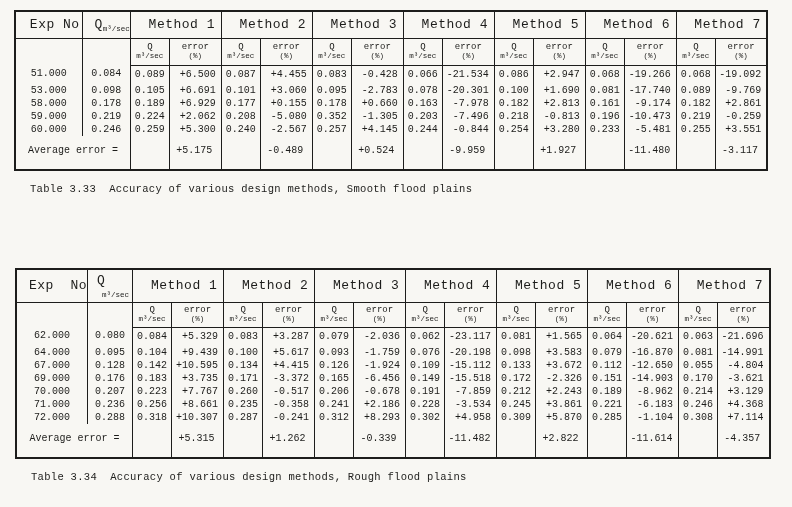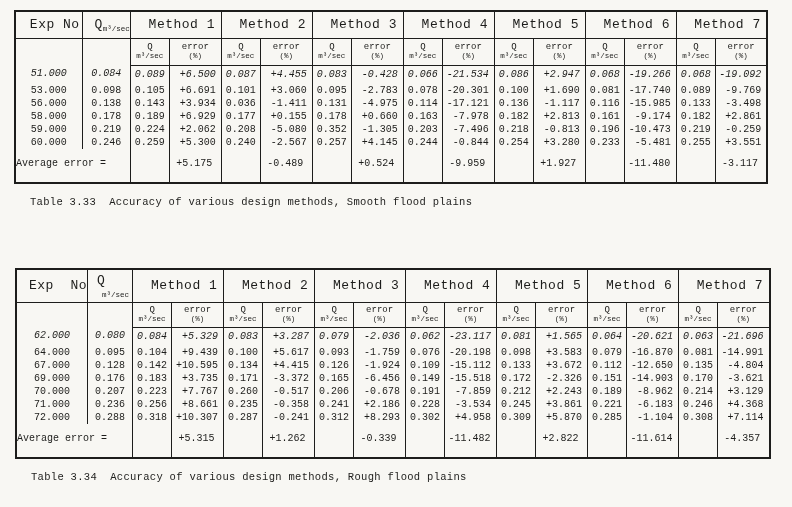--- a/index.html
+++ b/index.html
@@ -29,30 +29,30 @@
   
   tr.h2 th { font-size:9px; line-height:1.15; text-align:center; vertical-align:middle;
              border-bottom:1px solid var(--ink); height:27px; }
   .rough tr.h2 th { height:25px; }
   td.h-spacer { border-right:1px solid var(--ink); }
   .sub-q, .sub-err { border-right:1px solid var(--ink); }
   .sub-unit { display:block; font-size:7.5px; letter-spacing:0; }
 
   
   tbody td { font-size:10px; height:13px; line-height:13px; }
-  tr.data-row:first-child td { height:16px; line-height:18px;font-style:italic; }
+  tr.data-row:first-child td { height:16px; line-height:18px; }
   .c-exp, .c-q, .c-mq, .c-err { border-right:1px solid var(--ink); }
   .c-exp { text-align:center; }
   .c-q   { text-align:center; }
   .c-mq  { text-align:center; }
   .c-err { text-align:right; padding-right:5px; }
 
   tr.spacer-mid td { height:6px; }
   tr.avg-row td { height:17px; line-height:17px; }
-  .c-avg-label { text-align:left; border-right:1px solid var(--ink); }
+  .c-avg-label { text-align:center; border-right:1px solid var(--ink); }
   td.c-avg { text-align:center; padding-right:2px; }
   tr.spacer-bot td { height:11px; }
 
   .caption { font-size:10.5px; letter-spacing:0.3px; margin:12px 0 0 16px; white-space:pre; }
 </style>
 </head>
 <body>
 
 <div class="page">
 
@@ -138,38 +138,20 @@
             <td class="c-mq">0.078</td>
             <td class="c-err">-20.301</td>
             <td class="c-mq">0.100</td>
             <td class="c-err">+1.690</td>
             <td class="c-mq">0.081</td>
             <td class="c-err">-17.740</td>
             <td class="c-mq">0.089</td>
             <td class="c-err">-9.769</td>
           </tr>
           <tr class="data-row">
-            <td class="c-exp">56.000</td>
-            <td class="c-q">0.138</td>
-            <td class="c-mq">0.143</td>
-            <td class="c-err">+3.934</td>
-            <td class="c-mq">0.036</td>
-            <td class="c-err">-1.411</td>
-            <td class="c-mq">0.131</td>
-            <td class="c-err">-4.975</td>
-            <td class="c-mq">0.114</td>
-            <td class="c-err">-17.121</td>
-            <td class="c-mq">0.136</td>
-            <td class="c-err">-1.117</td>
-            <td class="c-mq">0.116</td>
-            <td class="c-err">-15.985</td>
-            <td class="c-mq">0.133</td>
-            <td class="c-err">-3.498</td>
-          </tr>
-          <tr class="data-row">
             <td class="c-exp">58.000</td>
             <td class="c-q">0.178</td>
             <td class="c-mq">0.189</td>
             <td class="c-err">+6.929</td>
             <td class="c-mq">0.177</td>
             <td class="c-err">+0.155</td>
             <td class="c-mq">0.178</td>
             <td class="c-err">+0.660</td>
             <td class="c-mq">0.163</td>
             <td class="c-err">-7.978</td>
@@ -368,21 +350,21 @@
             <td class="c-mq">0.134</td>
             <td class="c-err">+4.415</td>
             <td class="c-mq">0.126</td>
             <td class="c-err">-1.924</td>
             <td class="c-mq">0.109</td>
             <td class="c-err">-15.112</td>
             <td class="c-mq">0.133</td>
             <td class="c-err">+3.672</td>
             <td class="c-mq">0.112</td>
             <td class="c-err">-12.650</td>
-            <td class="c-mq">0.135</td>
+            <td class="c-mq">0.055</td>
             <td class="c-err">-4.804</td>
           </tr>
           <tr class="data-row">
             <td class="c-exp">69.000</td>
             <td class="c-q">0.176</td>
             <td class="c-mq">0.183</td>
             <td class="c-err">+3.735</td>
             <td class="c-mq">0.171</td>
             <td class="c-err">-3.372</td>
             <td class="c-mq">0.165</td>

